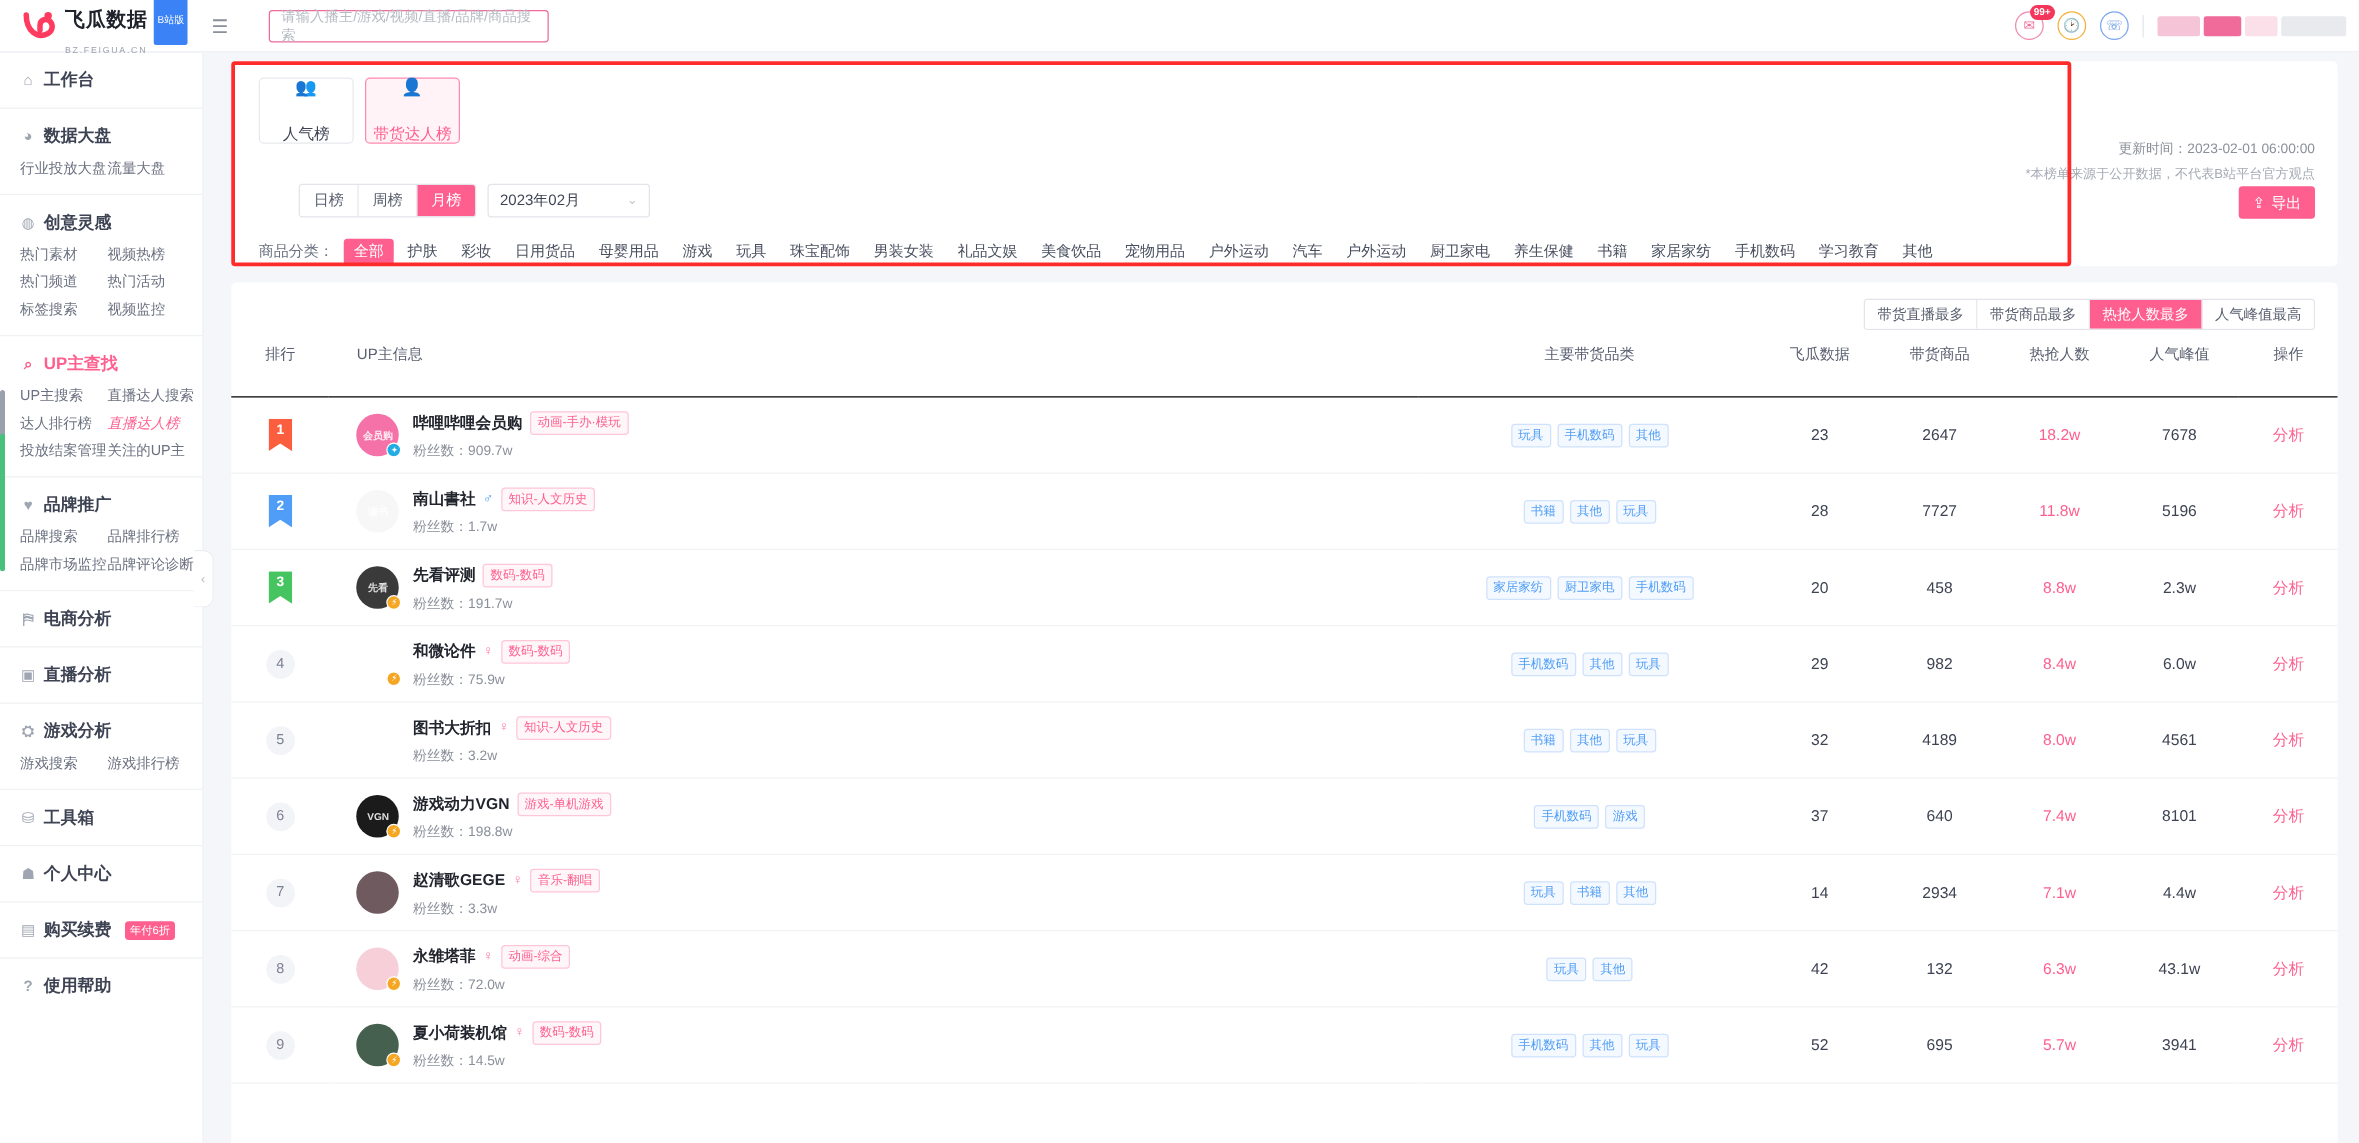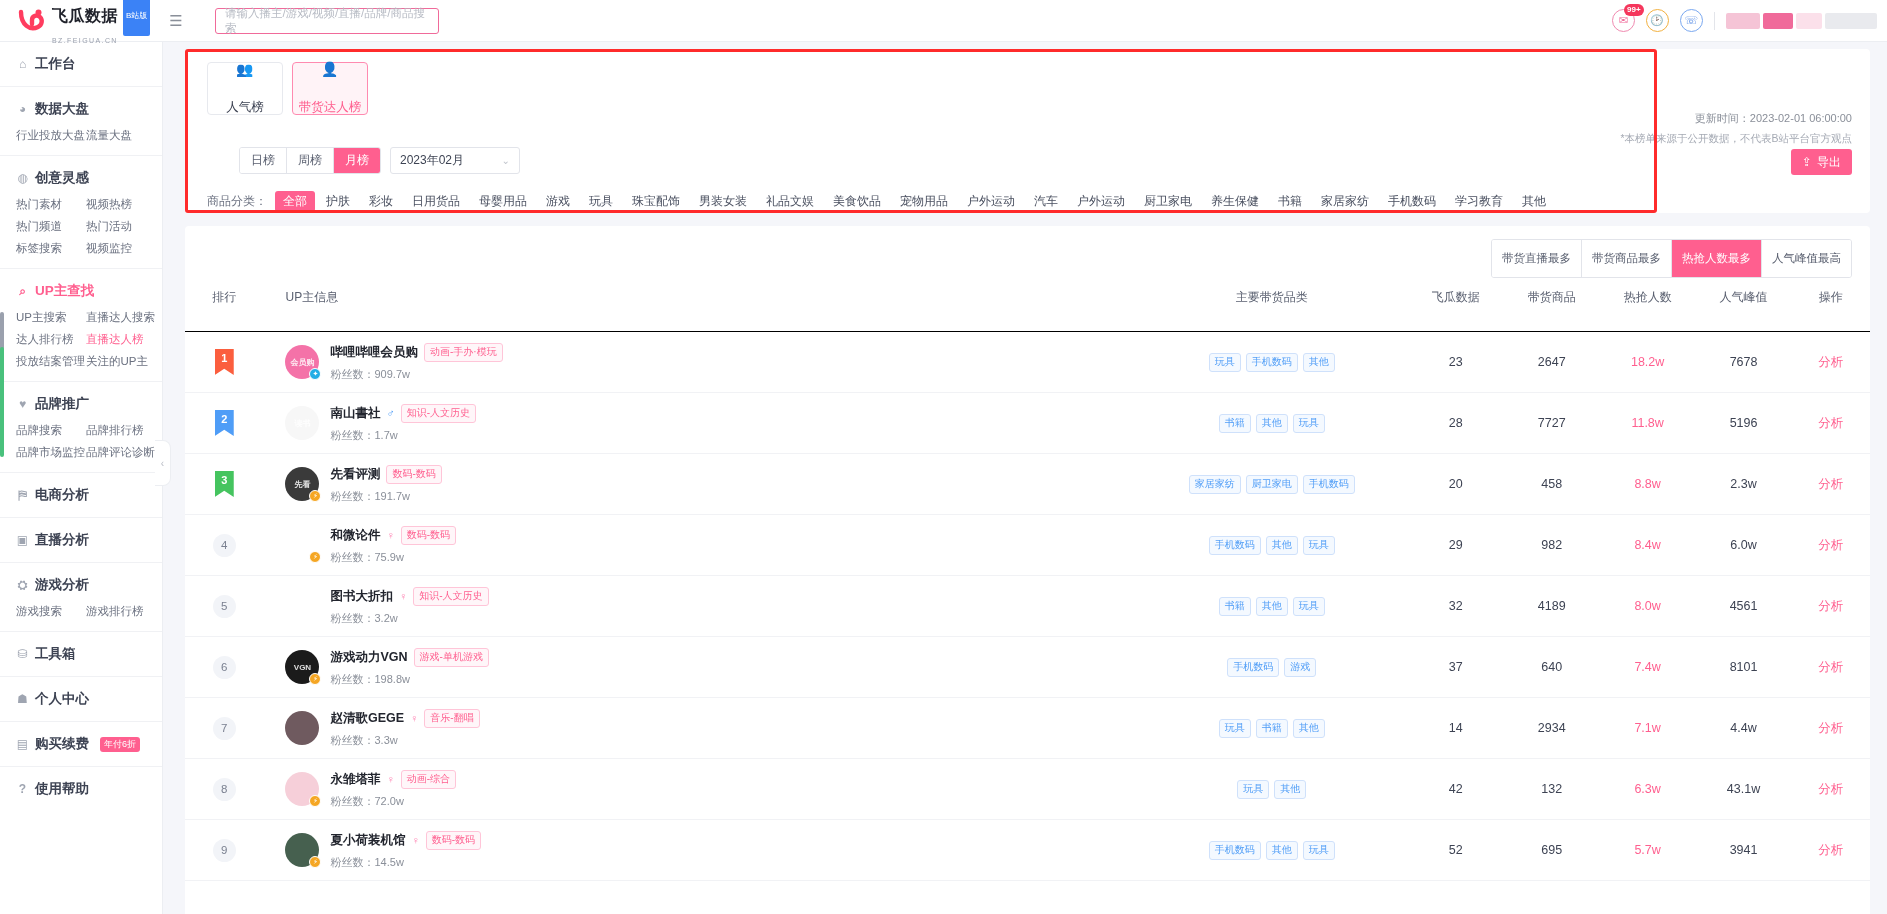--- a/index.html
+++ b/index.html
@@ -74,21 +74,21 @@
     font-size: 13.5px; font-weight: bold; color: #3d4353; cursor: pointer;
   }
   .nav-head .ic { font-size: 12px; color: #9fa5b1; width: 13px; text-align:center; }
   .nav-head.active { color: #ff5f8f; }
   .nav-head.active .ic { color: #ff5f8f; }
   .nav-sub { display: flex; flex-wrap: wrap; padding: 2px 0 0 16px; }
   .nav-sub a {
     width: 70px; font-size: 11.5px; color: #6b7180; line-height: 22px;
     text-decoration: none; cursor: pointer; white-space: nowrap;
   }
-  .nav-sub a.hot { color: #ff5f8f; }
+  .nav-sub a.hot { color: #ff5f8f; font-style: italic; }
   .nav-pill {
     background: #ff5f8f; color: #fff; font-size: 9px; border-radius: 3px;
     padding: 1px 4px; margin-left: 5px; font-weight: normal;
   }
   .collapse-handle {
     position: absolute; left: 155px; top: 440px; width: 16px; height: 46px;
     background: #fff; border: 1px solid #eceef2; border-left: none;
     border-radius: 0 8px 8px 0; display: flex; align-items: center;
     justify-content: center; color: #b7bbc4; font-size: 10px; cursor: pointer; z-index: 60;
   }
@@ -161,21 +161,21 @@
     height: 26px; padding: 0 11px; display: flex; align-items: center; gap: 5px;
     cursor: pointer;
   }
 
   
   .panel-table {
     position: absolute; left: 22px; top: 184px; width: 1685px; height: 700px;
     background: #fff; border-radius: 4px;
   }
   .sorts { display: flex; justify-content: flex-end; padding: 13px 18px 0 0; }
-  .sortgrp { display: flex; border: 1px solid #e2e4ea; border-radius: 3px; overflow: hidden; height: 39px; }
+  .sortgrp { display: flex; border: 1px solid #e2e4ea; border-radius: 3px; overflow: hidden; height: 25px; }
   .sortgrp div {
     padding: 0 10px; display: flex; align-items: center; font-size: 11.5px;
     color: #5a6070; cursor: pointer; border-right: 1px solid #e2e4ea; background: #fff;
   }
   .sortgrp div:last-child { border-right: none; }
   .sortgrp div.on { background: #ff5f8f; color: #fff; }
 
   table { width: 100%; border-collapse: collapse; table-layout: fixed; }
   thead th {
     font-size: 12px; color: #5a6070; font-weight: normal; padding: 11px 0 25px 0;

